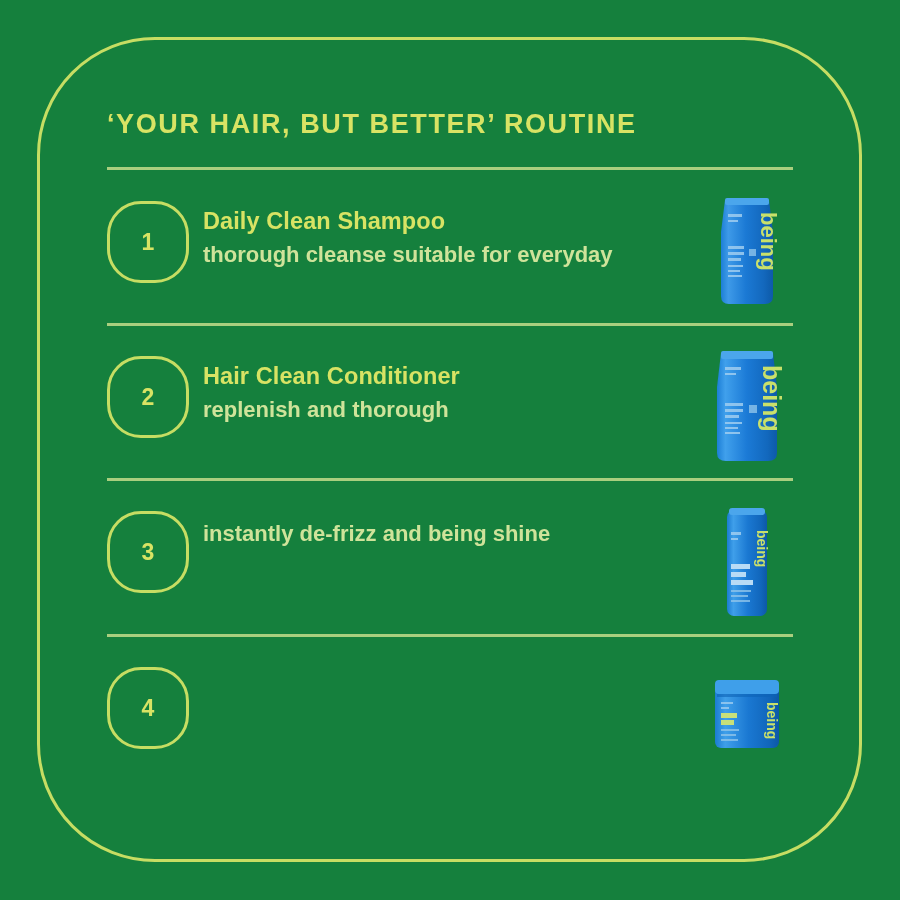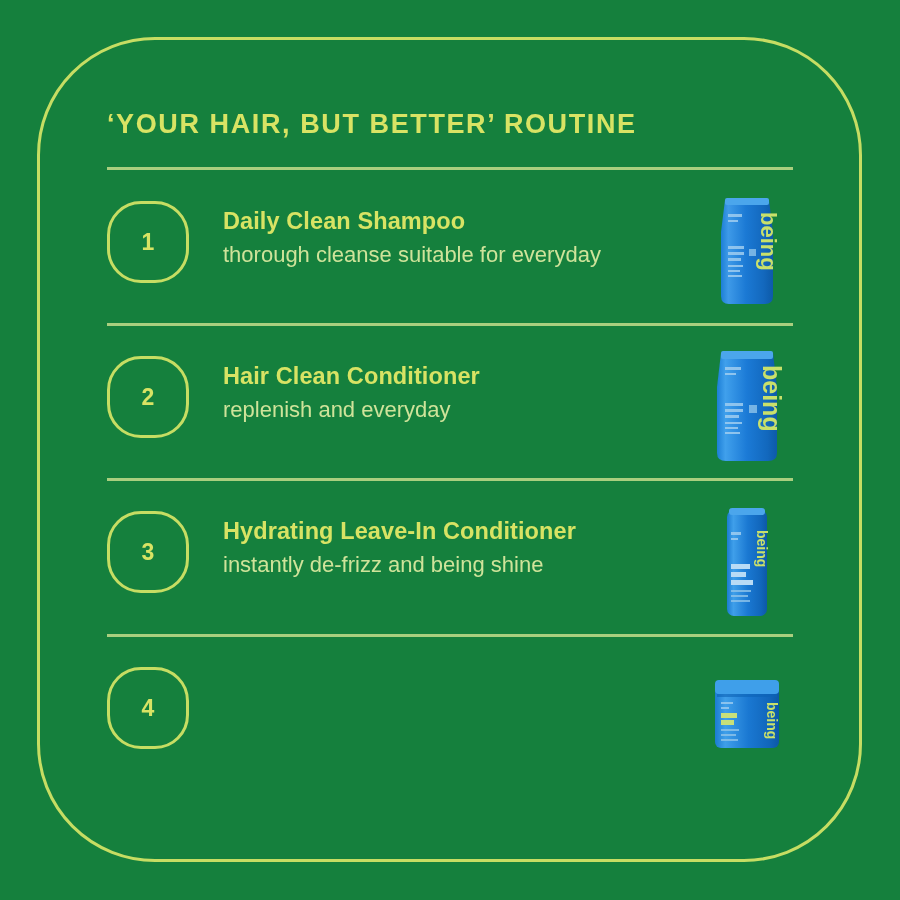--- a/index.html
+++ b/index.html
@@ -87,36 +87,36 @@
   }
   .badge-num {
     color: #d8e364;
     font-size: 23px;
     font-weight: bold;
     line-height: 1;
   }
 
   .row-text {
     position: absolute;
-    left: 116px;
+    left: 96px;
     top: 14px;
     width: 470px;
   }
   .row-title {
     color: #d8e364;
     font-size: 23.5px;
     font-weight: bold;
     line-height: 31px;
     letter-spacing: 0.1px;
     white-space: nowrap;
   }
   .row-sub {
     color: #cfe39a;
     font-size: 22px;
-    font-weight: normal;
+    font-weight: bold;
     line-height: 30px;
     margin-top: 3px;
     white-space: nowrap;
   }
 
   
   .product {
     position: absolute;
     right: 0px;
     top: 0px;
@@ -176,21 +176,21 @@
       </svg>
     </div>
   </div>
 
   <div class="row r1">
     <div class="badge">
       <span class="badge-num">2</span>
     </div>
     <div class="row-text">
       <div class="row-title">Hair Clean Conditioner</div>
-      <div class="row-sub">replenish and everyday</div>
+      <div class="row-sub">replenish and thorough</div>
     </div>
     <div class="product">
       <svg class="prod-svg" width="100" height="118" viewBox="0 0 100 118" xmlns="http://www.w3.org/2000/svg">
         <defs>
           <linearGradient id="tubeg2" x1="0" y1="0" x2="1" y2="0">
             <stop offset="0%" stop-color="#1c7fd6"></stop>
             <stop offset="14%" stop-color="#40a0ec"></stop>
             <stop offset="50%" stop-color="#1b7ad6"></stop>
             <stop offset="84%" stop-color="#1268bd"></stop>
             <stop offset="100%" stop-color="#0d5aa8"></stop>
@@ -212,21 +212,20 @@
         <rect x="52" y="58" width="8" height="8" fill="#8fc4ea" opacity="0.8"></rect>
       </svg>
     </div>
   </div>
 
   <div class="row r2">
     <div class="badge">
       <span class="badge-num">3</span>
     </div>
     <div class="row-text">
-      <div class="row-title">Hydrating Leave-In Conditioner</div>
       <div class="row-sub">instantly de-frizz and being shine</div>
     </div>
     <div class="product">
       <svg class="prod-svg" width="100" height="118" viewBox="0 0 100 118" xmlns="http://www.w3.org/2000/svg">
         <defs>
           <linearGradient id="bottleg" x1="0" y1="0" x2="1" y2="0">
             <stop offset="0%" stop-color="#1b7cd2"></stop>
             <stop offset="16%" stop-color="#3f9fea"></stop>
             <stop offset="52%" stop-color="#1a78d2"></stop>
             <stop offset="85%" stop-color="#1166bb"></stop>

